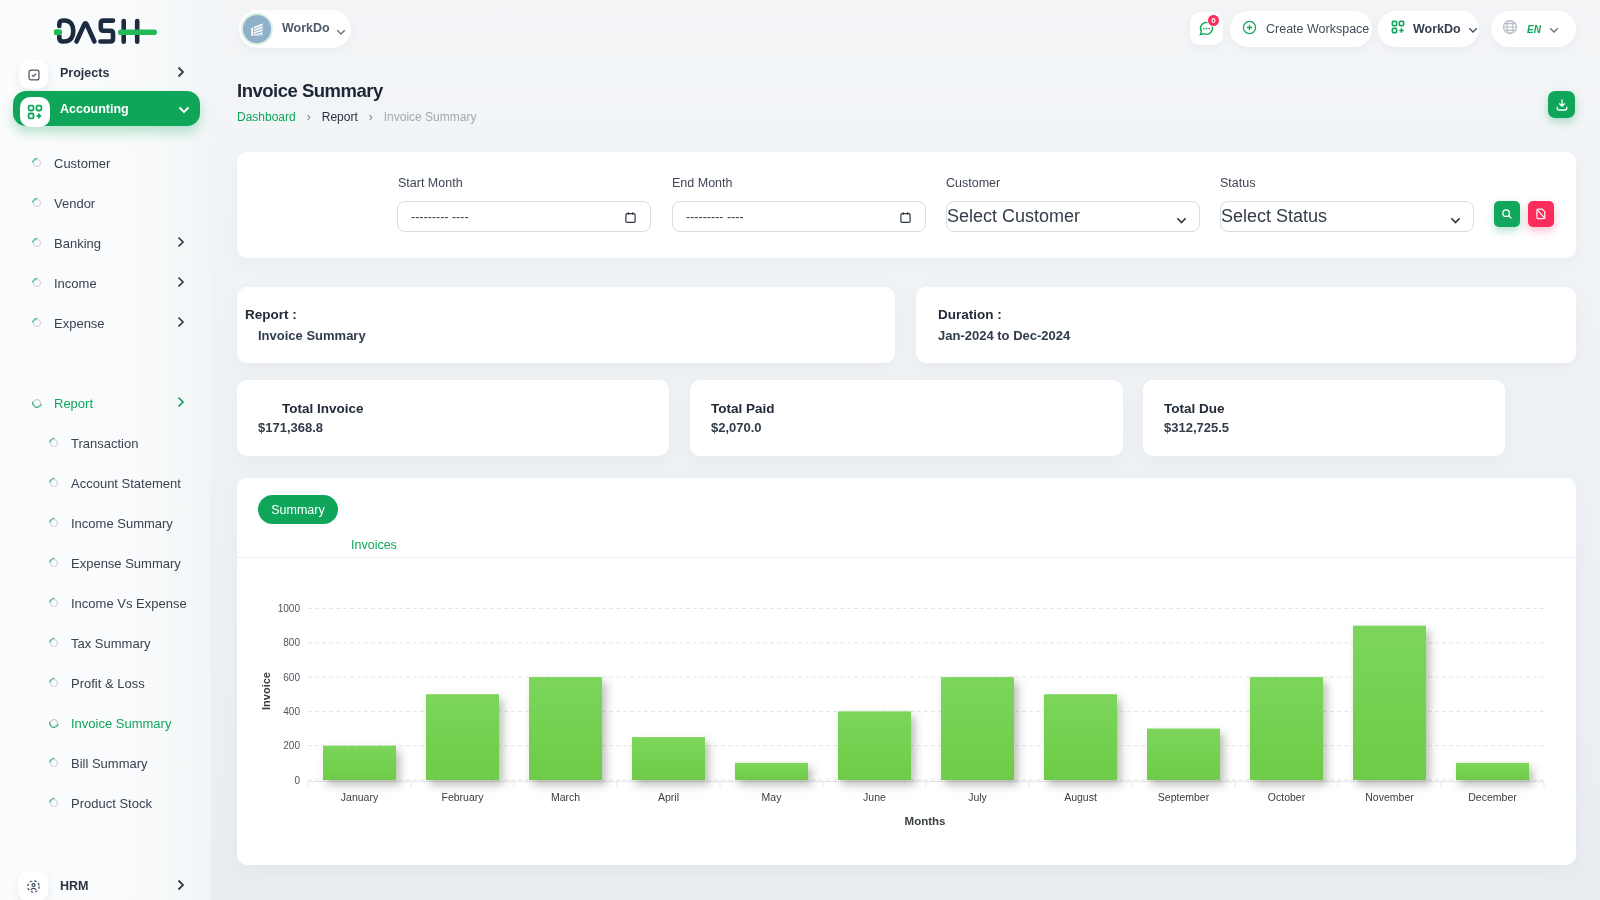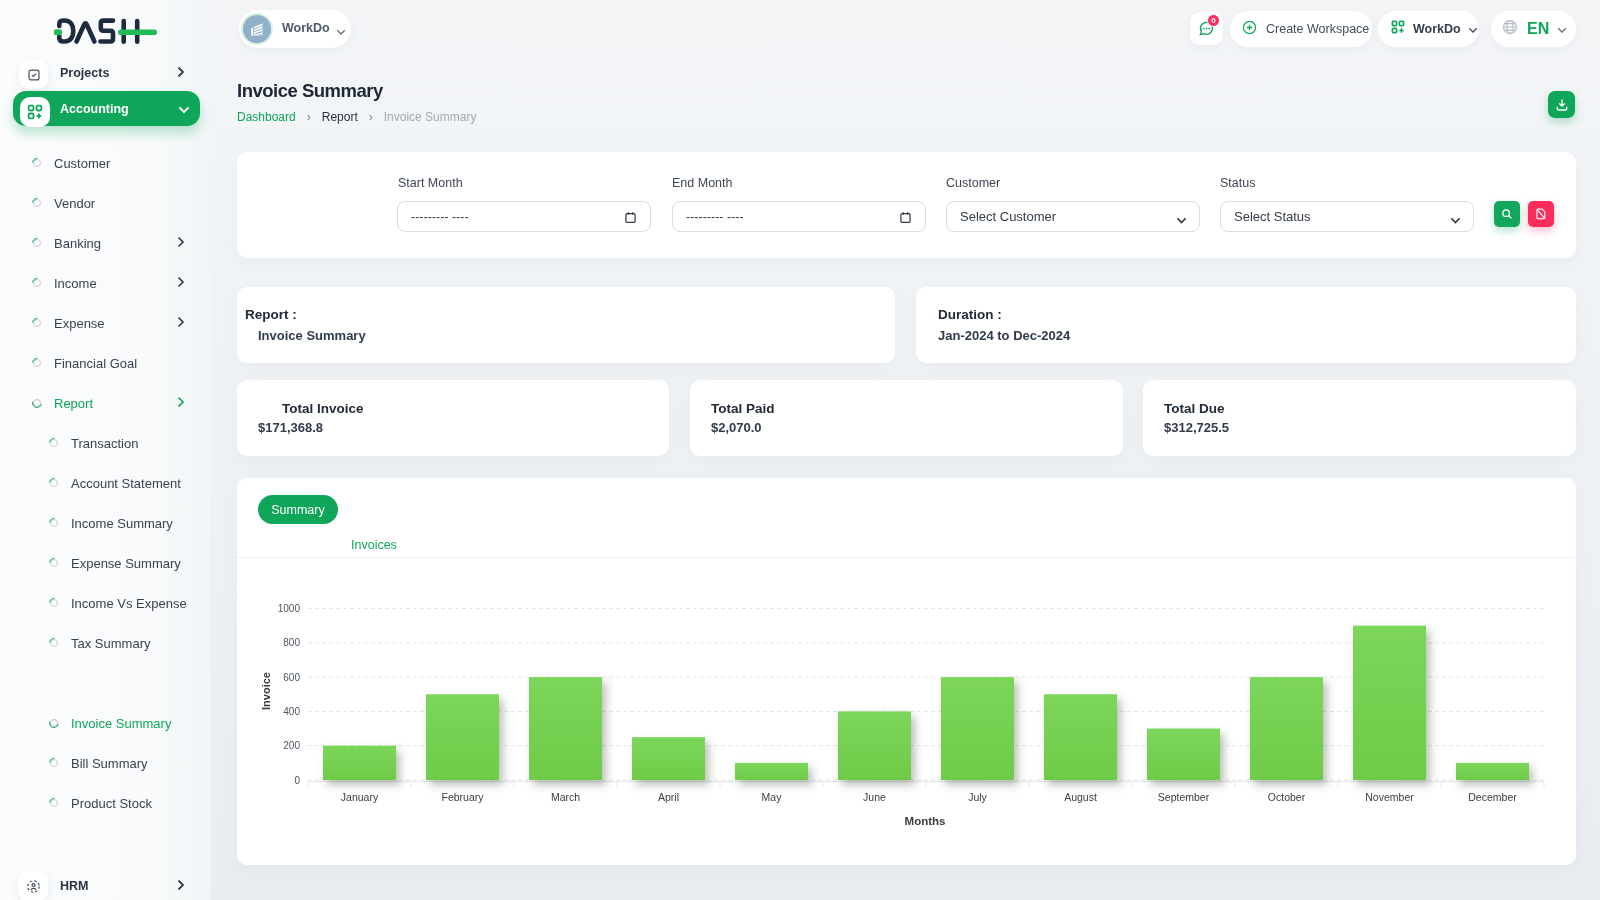--- a/index.html
+++ b/index.html
@@ -35,36 +35,36 @@
 #badge { position:absolute; left:996px; top:14px; width:13px; height:13px; background:#fc2c5c; border:1.5px solid #fff; border-radius:50%; color:#fff; font-size:8px; font-weight:700; display:flex; align-items:center; justify-content:center; z-index:3; }
 #createbtn { left:1019px; top:11px; width:142px; height:36px; border-radius:18px; }
 #createbtn .ic { margin-left:11px; }
 #createbtn .t { margin-left:8px; font-size:12.5px; color:#424c5b; white-space:nowrap; }
 #wdbtn { left:1167px; top:11px; width:101px; height:36px; border-radius:18px; }
 #wdbtn .ic { margin-left:12px; }
 #wdbtn .t { margin-left:7px; font-size:12.5px; font-weight:700; color:#343f4e; }
 #wdbtn .cv { margin-left:7px; }
 #langbtn { left:1280px; top:11px; width:85px; height:36px; border-radius:18px; }
 #langbtn .ic { margin-left:10px; }
-#langbtn .t { margin-left:8px; font-size:16px; font-weight:700; color:#0fa65a; }
+#langbtn .t { margin-left:8px; font-size:10px; font-weight:700; color:#0fa65a;font-style:italic; }
 #langbtn .cv { margin-left:8px; }
 
 #title { position:absolute; left:26px; top:80px; font-size:18.5px; letter-spacing:-0.5px; font-weight:700; color:#1d2636; }
 #crumbs { position:absolute; left:26px; top:110px; font-size:12px; color:#a2aab3; }
 #crumbs .sep { margin:0 11px; color:#7d8692; font-size:12px; }
 #crumbs .d { color:#0fa65a; }
 #crumbs .r { color:#2a3342; }
 #dlbtn { position:absolute; left:1337px; top:91px; width:27px; height:27px; background:#0fa65a; border-radius:7px; box-shadow:0 4px 9px rgba(15,166,90,.3); display:flex; align-items:center; justify-content:center; }
 
 #filter { left:26px; top:152px; width:1339px; height:106px; }
 #filter .lbl { position:absolute; top:24px; font-size:12.5px; color:#3d4653; }
 #filter .inp { position:absolute; top:49px; height:31px; border:1px solid #d8dce3; border-radius:8px; background:#fff; font-size:13px; color:#4a5568; display:flex; align-items:center; }
 #filter .inp .ph { margin-left:13px; font-size:12.5px; color:#39414e; }
 #filter .inp .cal { position:absolute; right:13px; top:9px; }
-#filter .inp .sel { margin-left:13px; color:#333c49; font-size:13px; }
+#filter .inp .sel { color:#333c49; font-size:18px; }
 #filter .inp .cv { position:absolute; right:12px; top:11px; }
 .sqbtn { position:absolute; top:49px; width:26px; height:26px; border-radius:5px; display:flex; align-items:center; justify-content:center; }
 
 .h14 { font-size:13.5px; font-weight:700; color:#222b38; }
 .s13 { font-size:13px; font-weight:700; color:#313b49; }
 
 #chartcard { left:26px; top:478px; width:1339px; height:387px; }
 #tab1 { position:absolute; left:21px; top:17px; width:80px; height:29px; background:#0fa65a; border-radius:15px; color:#fff; font-size:12.5px; display:flex; align-items:center; justify-content:center; }
 #tab2 { position:absolute; left:114px; top:24px; font-size:12.5px; color:#0fa65a;margin-top:36px; }
 #divider { position:absolute; left:0; top:79px; width:1339px; height:1px; background:#edeff2; }
@@ -133,24 +133,20 @@
           <path d="M2.5 1.5 L7 6 L2.5 10.5"></path>
         </svg></span>
     </div>
   <div class="srow" style="top:303px;">
       <span class="bullet bl"></span>
       <span class="txt">Expense</span>
       <span class="chev"><svg width="9" height="12" viewBox="0 0 9 12" fill="none" stroke="#333c49" stroke-width="1.7">
           <path d="M2.5 1.5 L7 6 L2.5 10.5"></path>
         </svg></span>
     </div>
-  <div class="srow" style="top:343px;">
-      <span class="bullet bl"></span>
-      <span class="txt">Financial Goal</span>
-    </div>
   <div class="srow" style="top:383px;">
       <span class="bullet blg"></span>
       <span class="txt green">Report</span>
       <span class="chev"><svg width="9" height="12" viewBox="0 0 9 12" fill="none" stroke="#0fa65a" stroke-width="1.7">
           <path d="M2.5 1.5 L7 6 L2.5 10.5"></path>
         </svg></span>
     </div>
   <div class="srow" style="top:423px;">
       <span class="bullet sub bl"></span>
       <span class="txt sub">Transaction</span>
@@ -167,20 +163,24 @@
       <span class="bullet sub bl"></span>
       <span class="txt sub">Expense Summary</span>
     </div>
   <div class="srow" style="top:583px;">
       <span class="bullet sub bl"></span>
       <span class="txt sub">Income Vs Expense</span>
     </div>
   <div class="srow" style="top:623px;">
       <span class="bullet sub bl"></span>
       <span class="txt sub">Tax Summary</span>
+    </div>
+  <div class="srow" style="top:663px;">
+      <span class="bullet sub bl"></span>
+      <span class="txt sub">Profit &amp; Loss</span>
     </div>
   <div class="srow" style="top:703px;">
       <span class="bullet sub blg"></span>
       <span class="txt sub green">Invoice Summary</span>
     </div>
   <div class="srow" style="top:743px;">
       <span class="bullet sub bl"></span>
       <span class="txt sub">Bill Summary</span>
     </div>
   <div class="srow" style="top:783px;">
@@ -320,21 +320,21 @@
     <div style="position:absolute; left:22px; top:41px;" class="s13">Jan-2024 to Dec-2024</div>
   </div>
   <div class="card" style="left:26px; top:380px; width:432px; height:76px;">
     <div style="position:absolute; left:21px; top:21px;margin-left:24px;" class="h14">Total Invoice</div>
     <div style="position:absolute; left:21px; top:40px;" class="s13">$171,368.8</div>
   </div>
   <div class="card" style="left:479px; top:380px; width:433px; height:76px;">
     <div style="position:absolute; left:21px; top:21px;" class="h14">Total Paid</div>
     <div style="position:absolute; left:21px; top:40px;" class="s13">$2,070.0</div>
   </div>
-  <div class="card" style="left:932px; top:380px; width:433px; height:76px;">
+  <div class="card" style="left:932px; top:380px; width:362px; height:76px;">
     <div style="position:absolute; left:21px; top:21px;" class="h14">Total Due</div>
     <div style="position:absolute; left:21px; top:40px;" class="s13">$312,725.5</div>
   </div>
   <div class="card" id="chartcard">
     <div id="tab1">Summary</div>
     <div id="tab2">Invoices</div>
     <div id="divider"></div>
     <svg width="1339" height="387" viewBox="0 0 1339 387" style="position:absolute;left:0;top:0;" font-family="Liberation Sans, sans-serif">
     <defs>
           <linearGradient id="bg1" x1="0" y1="0" x2="0" y2="1">

